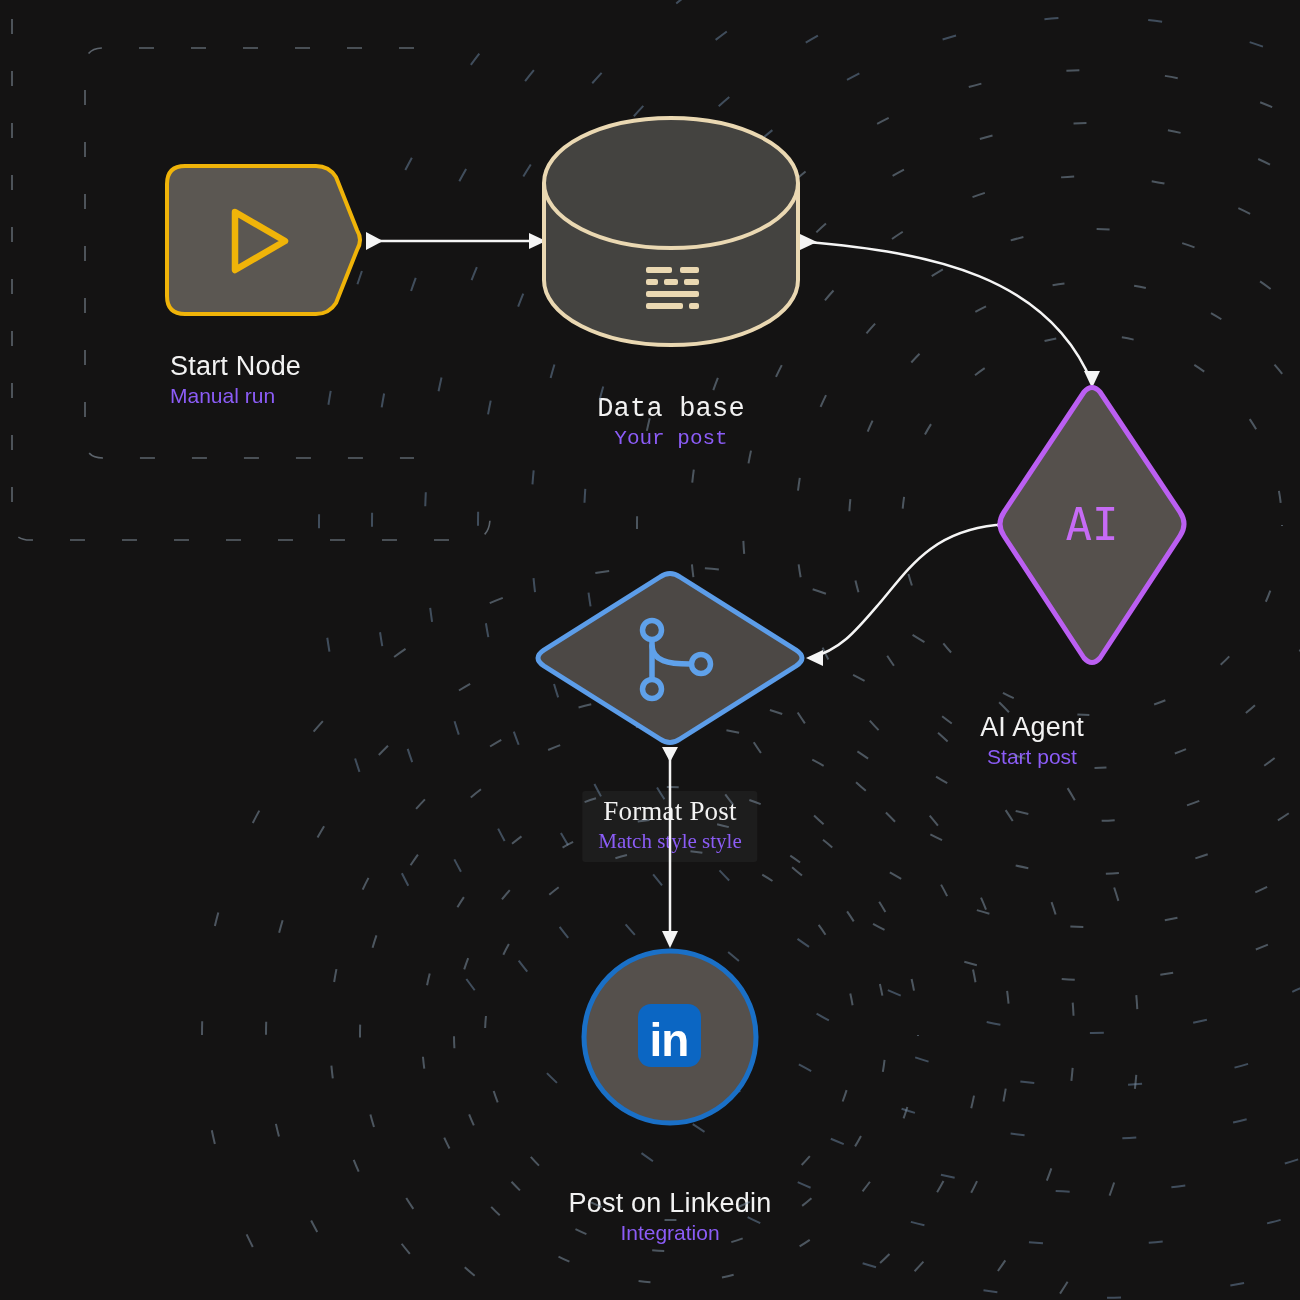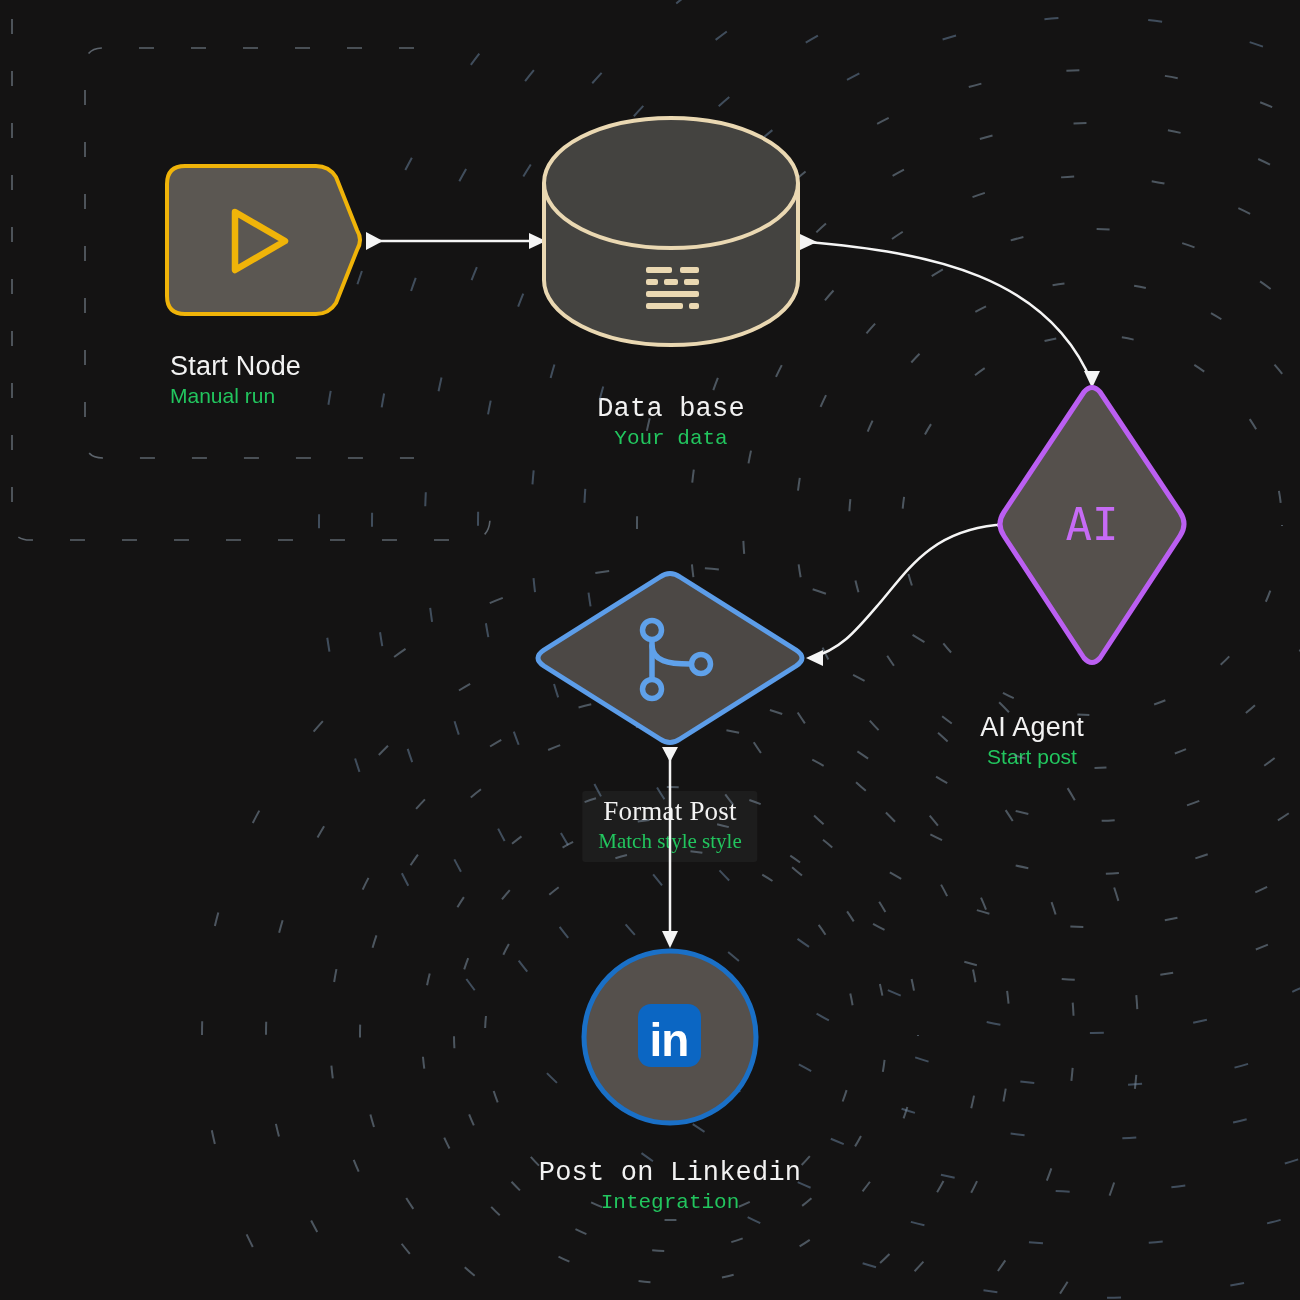--- a/index.html
+++ b/index.html
@@ -10,57 +10,57 @@
     padding-left:32px;
   }
   .canvas svg{position:absolute;left:0;top:0;}
   .node-label{position:absolute;z-index:1;}
   .node-label.centered{transform:translateX(-50%);text-align:center;}
   .node-title{
     display:block;font-size:27px;font-weight:500;color:#F2F2F2;
     letter-spacing:.2px;line-height:1.12;white-space:nowrap;
   }
   .node-subtitle{
-    display:block;font-size:21px;font-weight:400;color:#22c55e;
+    display:block;font-size:21px;font-weight:400;color:#8b5cf6;
     margin-top:3px;line-height:1.15;white-space:nowrap;
   }
   .label-box{
     background:rgba(30,30,30,0.95);
     padding:5px 16px 9px 16px;border-radius:3px;font-family:Liberation Serif, serif;
   }
   .shapes{z-index:2;pointer-events:none;}
 </style>
 </head>
 <body>
 
 <div class="canvas">
 
   <div class="node-label" style="left:170px;top:351px;">
     <span class="node-title">Start Node</span>
     <span class="node-subtitle">Manual run</span>
   </div>
 
   <div class="node-label centered" style="left:671px;top:394px;font-family:Liberation Mono, monospace;">
     <span class="node-title">Data base</span>
-    <span class="node-subtitle">Your data</span>
+    <span class="node-subtitle">Your post</span>
   </div>
 
   <div class="node-label centered" style="left:1032px;top:712px;">
     <span class="node-title">AI Agent</span>
     <span class="node-subtitle">Start post</span>
   </div>
 
   <div class="node-label centered" style="left:670px;top:791px;">
     <div class="label-box">
       <span class="node-title">Format Post</span>
       <span class="node-subtitle">Match style style</span>
     </div>
   </div>
 
-  <div class="node-label centered" style="left:670px;top:1158px;font-family:Liberation Mono, monospace;">
+  <div class="node-label centered" style="left:670px;top:1188px;">
     <span class="node-title">Post on Linkedin</span>
     <span class="node-subtitle">Integration</span>
   </div>
 
   <svg class="shapes" width="1300" height="1300" viewBox="0 0 1300 1300">
 
     <g fill="none" stroke-width="2">
 
       <g stroke="#8598AB" opacity="0.5">
         <circle cx="1092" cy="525" r="190" stroke-dasharray="12 66" stroke-dashoffset="11"></circle>

